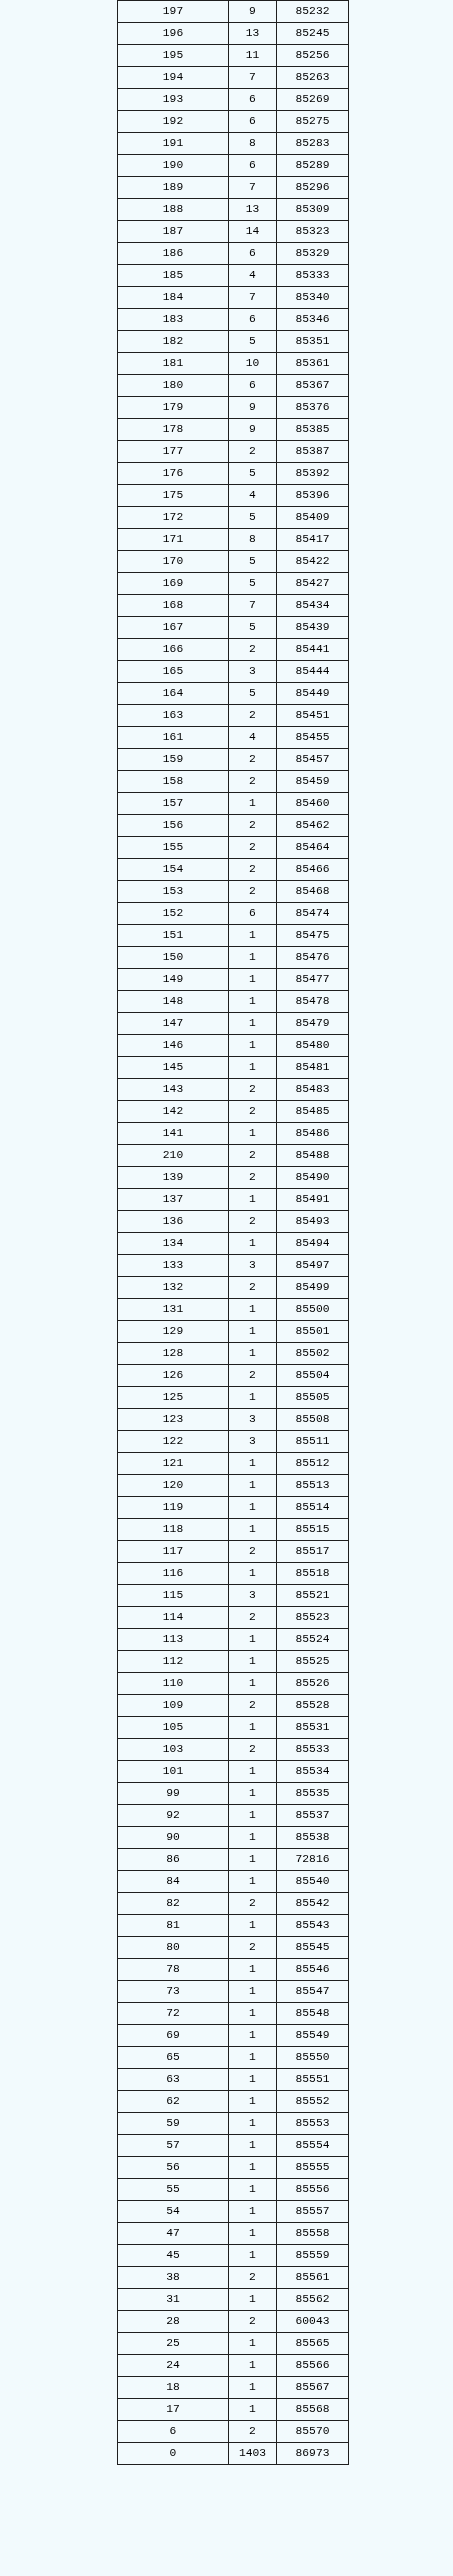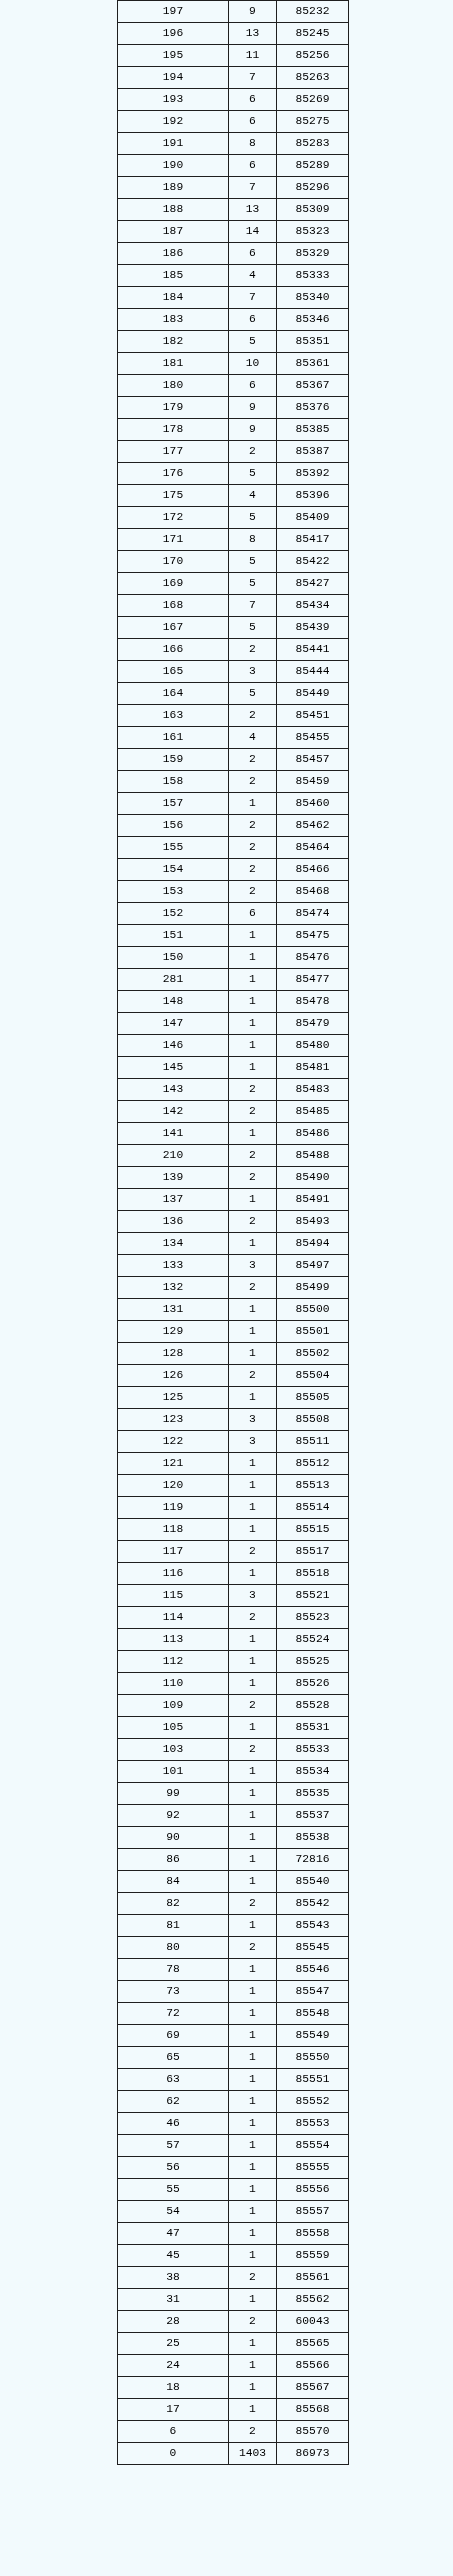--- a/index.html
+++ b/index.html
@@ -265,21 +265,21 @@
           <td>151</td>
           <td>1</td>
           <td>85475</td>
         </tr>
         <tr>
           <td>150</td>
           <td>1</td>
           <td>85476</td>
         </tr>
         <tr>
-          <td>281</td>
+          <td>149</td>
           <td>1</td>
           <td>85477</td>
         </tr>
         <tr>
           <td>148</td>
           <td>1</td>
           <td>85478</td>
         </tr>
         <tr>
           <td>147</td>
@@ -525,21 +525,21 @@
           <td>63</td>
           <td>1</td>
           <td>85551</td>
         </tr>
         <tr>
           <td>62</td>
           <td>1</td>
           <td>85552</td>
         </tr>
         <tr>
-          <td>46</td>
+          <td>59</td>
           <td>1</td>
           <td>85553</td>
         </tr>
         <tr>
           <td>57</td>
           <td>1</td>
           <td>85554</td>
         </tr>
         <tr>
           <td>56</td>

